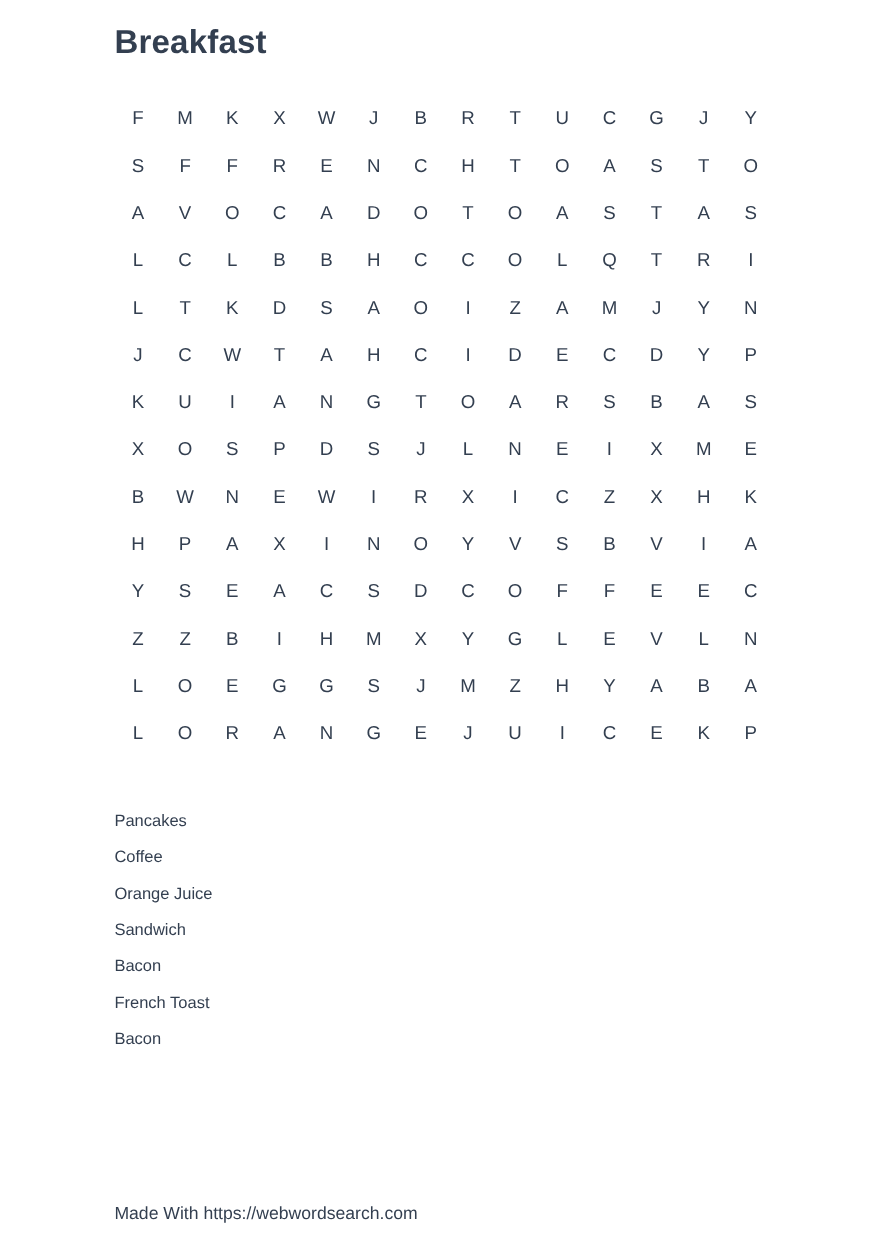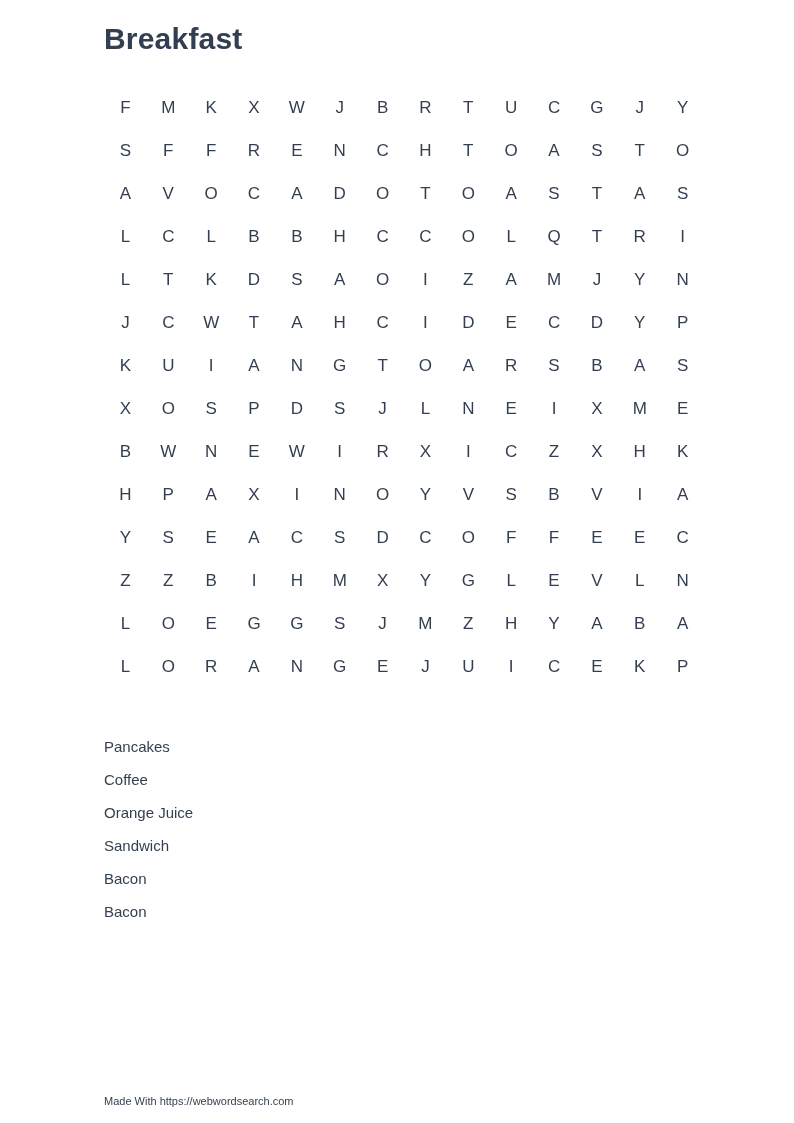--- a/index.html
+++ b/index.html
@@ -60,21 +60,21 @@
     font-size: 15px;
     color: #333f50;
     line-height: 33px;
     width: 198px;
     box-sizing: border-box;
   }
   .footer {
     position: absolute;
     left: 104px;
     top: 1095px;
-    font-size: 11px;
+    font-size: 16px;
     color: #333f50;
   }
 </style>
 </head>
 <body>
 
 <div class="page">
   <h1 class="title">Breakfast</h1>
 
   <div class="grid" id="grid">
@@ -303,17 +303,18 @@
         <div class="cell">P</div>
       </div>
     </div>
 
   <div class="words" id="words">
       <div class="word">Pancakes</div>
       <div class="word">Coffee</div>
       <div class="word">Orange Juice</div>
       <div class="word">Sandwich</div>
       <div class="word">Bacon</div>
+      <div class="word">French Toast</div>
       <div class="word">Bacon</div>
     </div>
 
   <div class="footer">Made With https://webwordsearch.com</div>
 </div>
 
 </body></html>

